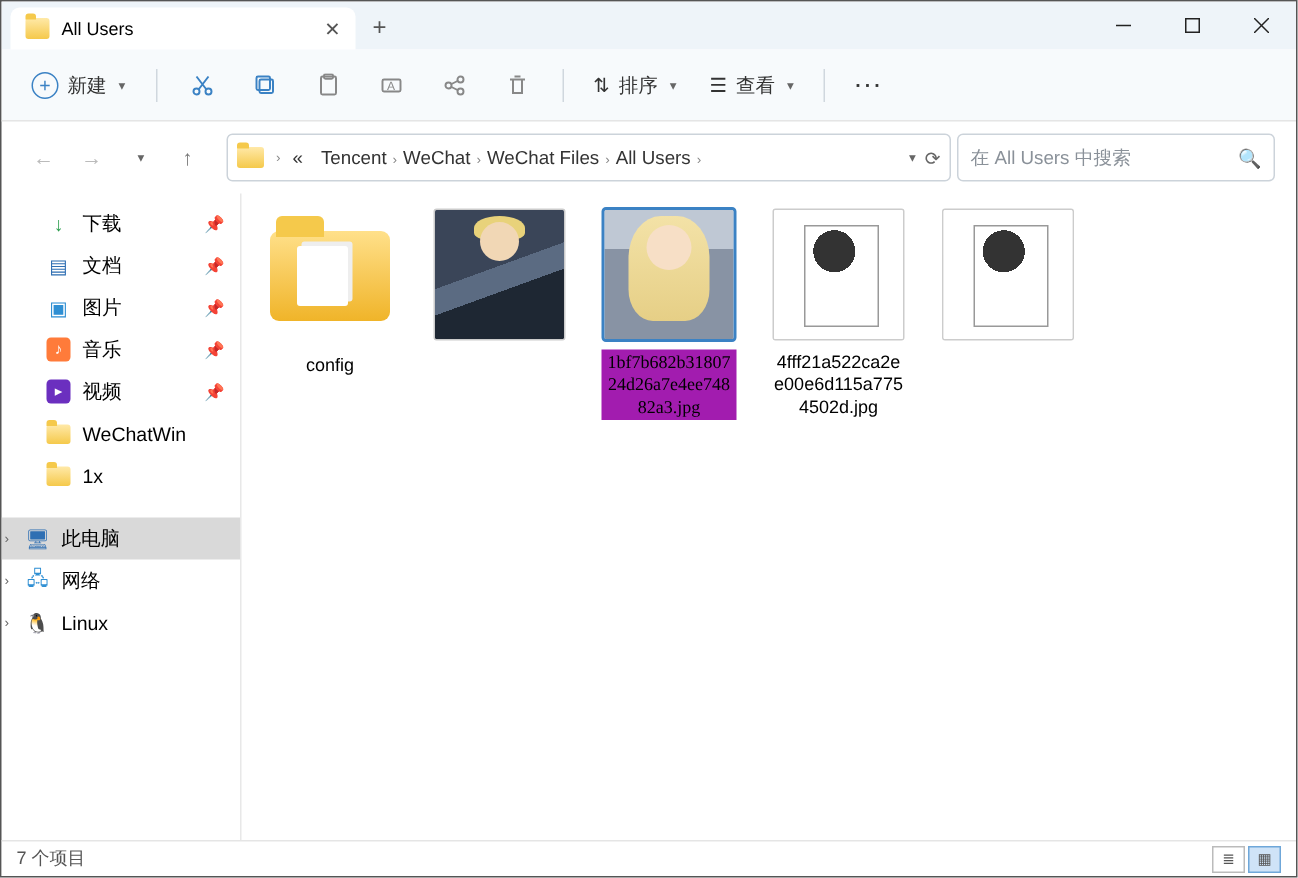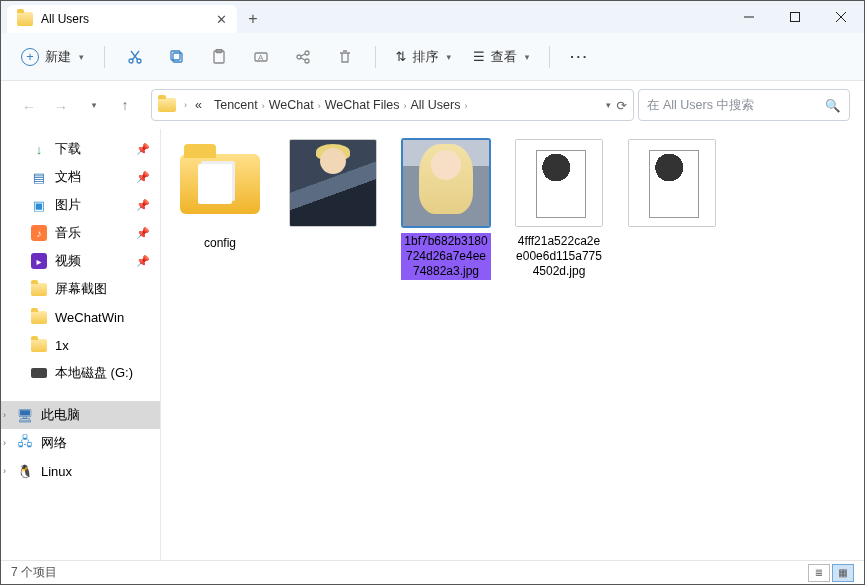--- a/index.html
+++ b/index.html
@@ -57,21 +57,21 @@
 .ico-drive { width:16px; height:10px; background:#444; border-radius:2px; }
 .ico-pc { color:#2f6fb3; }
 .ico-net { color:#2f8fd3; }
 .ico-linux { color:#222; }
 
 
 .content { flex:1; padding:10px 14px; overflow:auto; }
 .grid { display:flex; flex-wrap:wrap; gap:16px 23px; align-content:flex-start; }
 .item { width:90px; display:flex; flex-direction:column; align-items:center; font-size:12px; text-align:center; gap:6px; }
 .item.selected .thumb { outline:2px solid #3b82c4; outline-offset:-1px; background:#dbeafe; }
-.item.selected .fname { background:#8b5cf6; }
+.item.selected .fname { background:#a21caf;font-family:Liberation Serif, serif; }
 .thumb { width:90px; height:90px; display:flex; align-items:center; justify-content:center; border-radius:2px; }
 .thumb-folder { width:80px; height:60px; background:linear-gradient(#ffe08a,#f0b429); border-radius:6px; position:relative; }
 .thumb-folder::before { content:""; position:absolute; top:-10px; left:4px; width:32px; height:14px; background:#f5c94b; border-radius:4px 4px 0 0; }
 .thumb-folder::after { content:""; position:absolute; top:10px; left:18px; width:34px; height:40px; background:#fff; border-radius:2px; box-shadow:3px -3px 0 #eee; }
 .thumb-img { width:88px; height:88px; border:1px solid #ccc; display:flex; align-items:center; justify-content:center; overflow:hidden; }
 .fname { word-break:break-all; line-height:1.25; padding:1px 2px; }
 
 
 .art { width:100%; height:100%; }
 .art-male { background:linear-gradient(160deg,#3a4558 45%,#5b6b82 45% 60%,#1e2733 60%); position:relative; }
@@ -226,33 +226,25 @@
           <span>音乐</span>
           <span class="pin">📌</span>
         </div>
         <div class="side-item">
           <span class="ico ico-vid">▸</span>
           <span>视频</span>
           <span class="pin">📌</span>
         </div>
         <div class="side-item">
           <span class="ico ico-fold"></span>
-          <span>屏幕截图</span>
-        </div>
-        <div class="side-item">
-          <span class="ico ico-fold"></span>
           <span>WeChatWin</span>
         </div>
         <div class="side-item">
           <span class="ico ico-fold"></span>
           <span>1x</span>
-        </div>
-        <div class="side-item">
-          <span class="ico ico-drive"></span>
-          <span>本地磁盘 (G:)</span>
         </div>
       </div>
     <div class="side-group" id="groups">
         <div class="side-item selected">
           <span class="chev-exp">›</span>
           <span class="ico ico-pc">🖥</span>
           <span>此电脑</span>
         </div>
         <div class="side-item">
           <span class="chev-exp">›</span>

